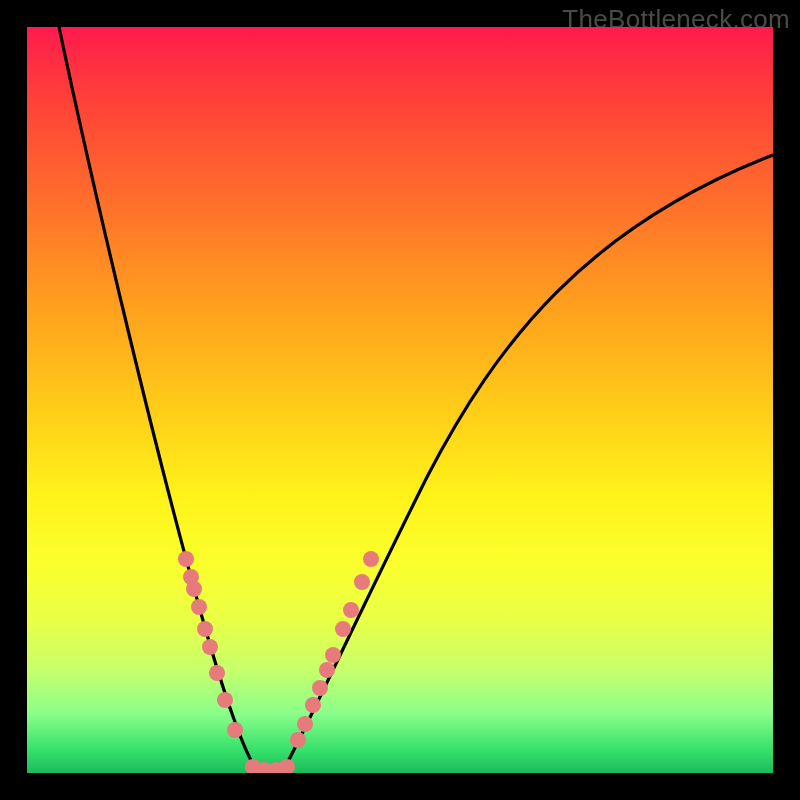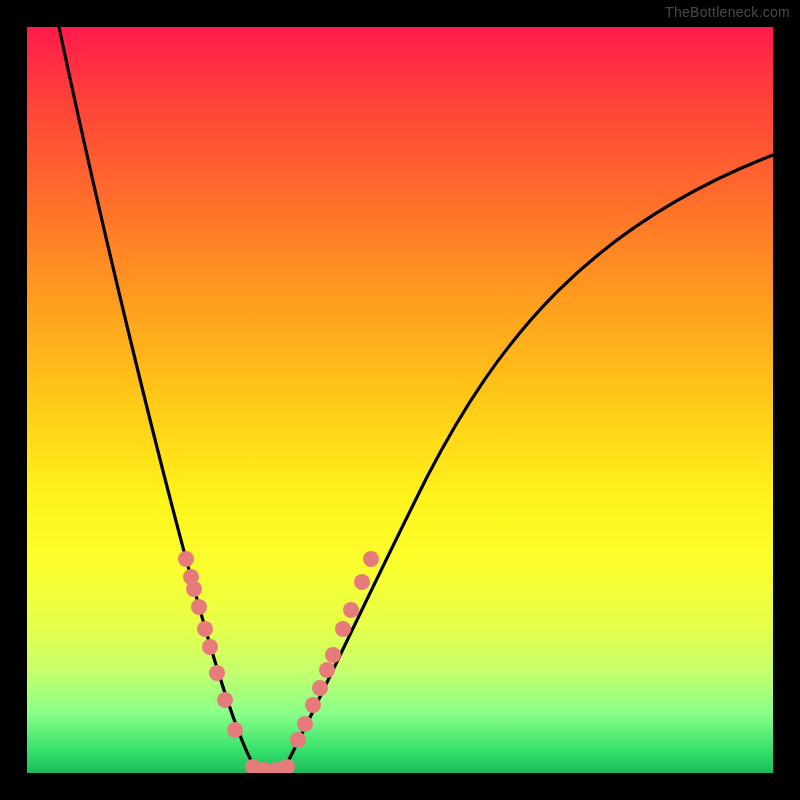--- a/index.html
+++ b/index.html
@@ -30,21 +30,21 @@
       #8aff8a 92%,
       #35e06a 97%,
       #1bbb5c 100%
     );
   }
   .watermark {
     position: absolute;
     top: 4px;
     right: 10px;
     color: #4a4a4a;
-    font-size: 14px;
+    font-size: 26px;
     font-weight: 500;
     letter-spacing: 0.3px;
   }
   svg.curves {
     position: absolute;
     left: 0; top: 0;
     width: 746px;
     height: 746px;
   }
   .dot {

